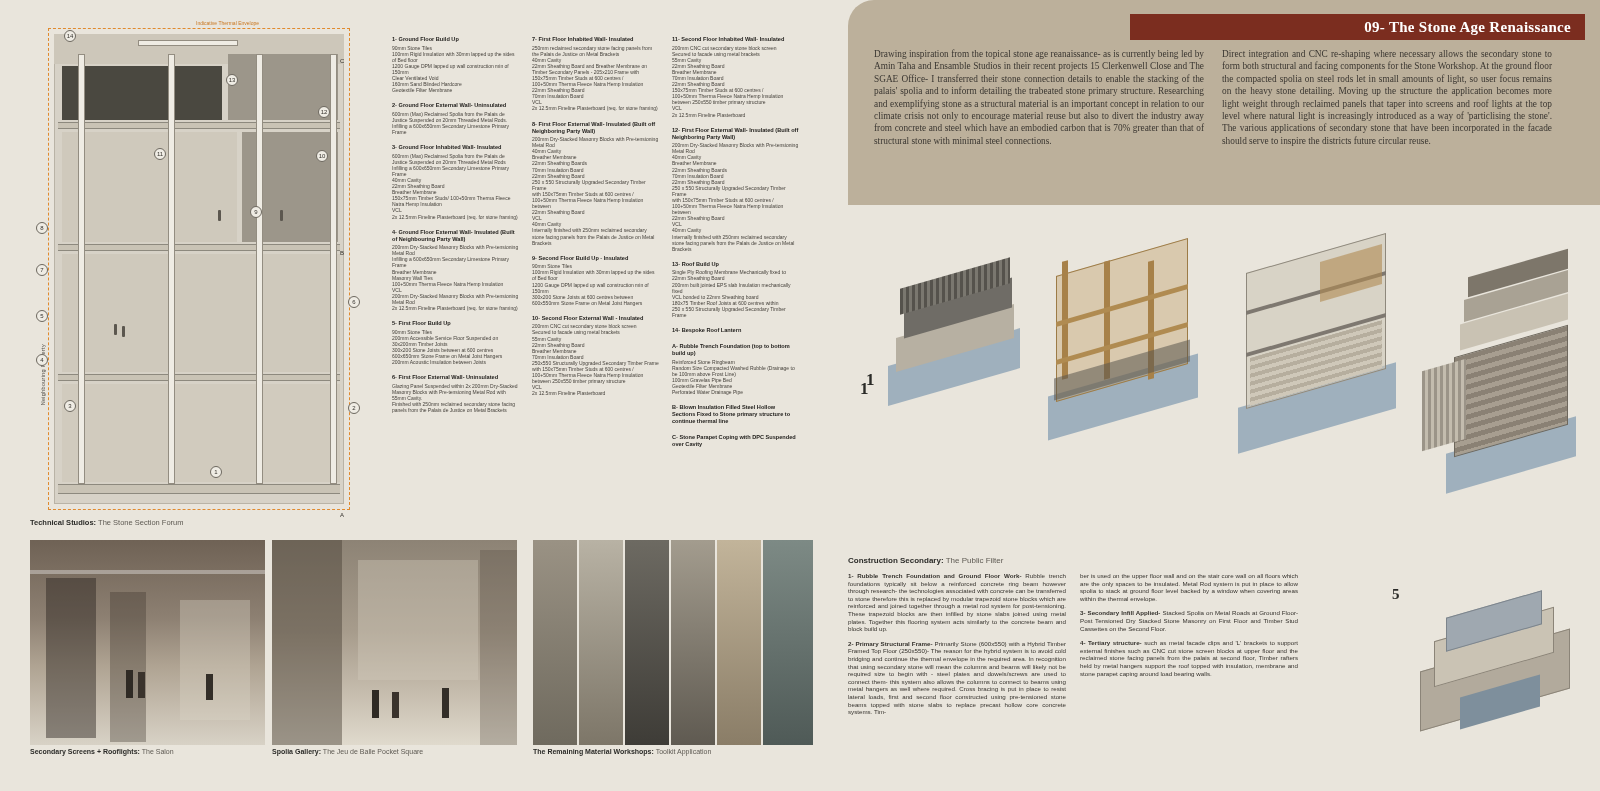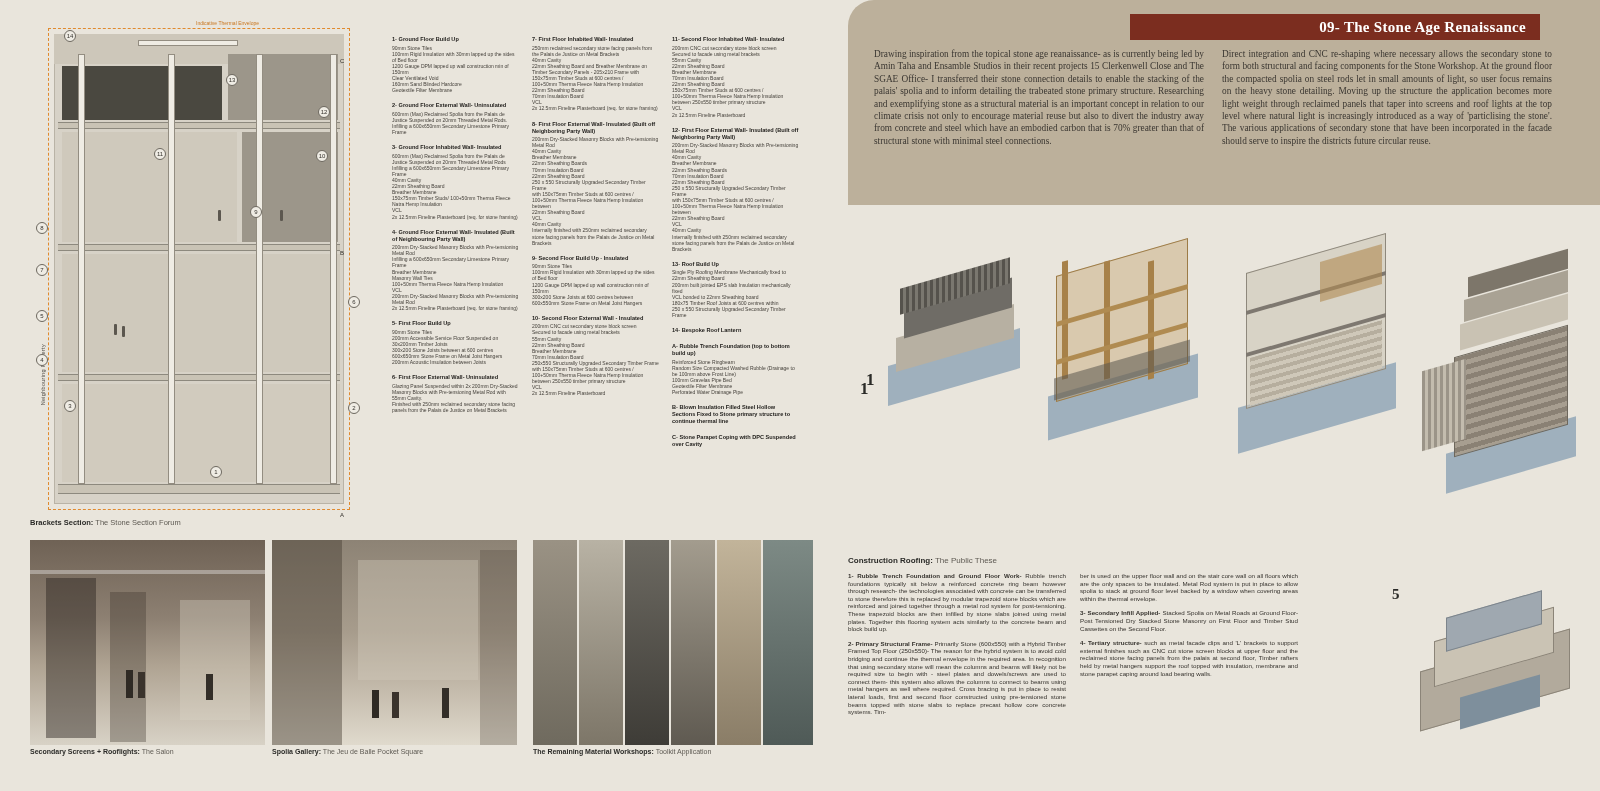--- a/index.html
+++ b/index.html
@@ -18,21 +18,21 @@
   .right-bg {
     position:absolute; left:848px; top:0; width:752px; height:791px;
     background:#e9e5dc;
   }
   .header-band {
     position:absolute; left:848px; top:0; width:752px; height:205px;
     background:#bcb09b;
     border-top-left-radius:26px;
   }
   .title-bar {
-    position:absolute; left:1130px; top:14px; width:410px; height:26px;
+    position:absolute; left:1130px; top:14px; width:455px; height:26px;
     background:#7b2d1f;
     display:flex; align-items:center; justify-content:flex-end;
     padding-right:14px;
   }
   .title-bar .t {
     color:#fff; font-family:"Liberation Serif", serif; font-weight:bold;
     font-size:15px; letter-spacing:.3px;
   }
 
   .intro-col {
@@ -211,21 +211,21 @@
       <div class="gridnum" style="left:330px;top:388px;">2</div>
       <div class="gridnum" style="left:192px;top:452px;">1</div>
 
       <div class="tick" style="left:322px;top:44px;">C</div>
       <div class="tick" style="left:322px;top:236px;">B</div>
       <div class="tick" style="left:322px;top:498px;">A</div>
     </div>
   </div>
 
   <div class="sec-caption">
-    <b class="cap-label">Brackets Section:</b><span class="cap-sub"> The Stone Section Forum</span>
+    <b class="cap-label">Technical Studios:</b><span class="cap-sub"> The Stone Section Forum</span>
   </div>
 
   <div class="specs">
     <div class="spec-col c1">
       <div class="spec-item">
           <h4>1- Ground Floor Build Up</h4>
           <p>90mm Stone Tiles
 100mm Rigid Insulation with 30mm lapped up the sides of Bed floor
 1200 Gauge DPM lapped up wall construction min of 150mm
 Clear Ventilated Void
@@ -461,21 +461,21 @@
       <div style="position:absolute;left:44px;top:40px;width:104px;height:22px;transform:skewY(-16deg);background:#a9a294;"></div>
       <div style="position:absolute;left:48px;top:18px;width:100px;height:20px;transform:skewY(-16deg);background:#7d766a;"></div>
       <div style="position:absolute;left:2px;top:120px;width:44px;height:80px;transform:skewY(-16deg);background:repeating-linear-gradient(90deg,#9b9488 0 3px,#c3bcae 3px 6px);"></div>
     </div>
 
   </div>
 
   <div style="position:absolute;left:866px;top:370px;font-family:'Liberation Serif',serif;font-size:17px;font-weight:bold;">1</div>
 
   <div class="seq-title">
-    <b class="cap-label">Construction Roofing:</b><span class="cap-sub"> The Public These</span>
+    <b class="cap-label">Construction Secondary:</b><span class="cap-sub"> The Public Filter</span>
   </div>
 
   <div class="seq-col" id="seq-1">
     <p style="margin:0 0 7px 0;">
       <b>1- Rubble Trench Foundation and Ground Floor Work-</b><span> Rubble trench foundations typically sit below a reinforced concrete ring beam however through research- the technologies associated with concrete can be transferred to stone therefore this is replaced by modular trapezoid stone blocks which are reinforced and joined together through a metal rod system for post-tensioning.  These trapezoid blocks are then infilled by stone slabs joined using metal plates. Together this flooring system acts similarly to the concrete beam and block build up.</span>
     </p>
     <p style="margin:0;">
       <b>2- Primary Structural Frame-</b><span> Primarily  Stone (600x550) with a Hybrid Timber Framed Top Floor (250x550)- The reason for the hybrid system is to avoid cold bridging and continue the thermal envelope in the required area.  In recognition that using secondary stone will mean the columns and beams will likely not be required size to begin with - steel plates and dowels/screws are used to connect them- this system also allows the columns to connect to beams using metal hangers as well where required. Cross bracing is put in place to resist lateral loads, first and second floor constructed using pre-tensioned stone beams topped with stone slabs to replace precast hollow core concrete  systems. Tim-</span>
     </p>
   </div>

